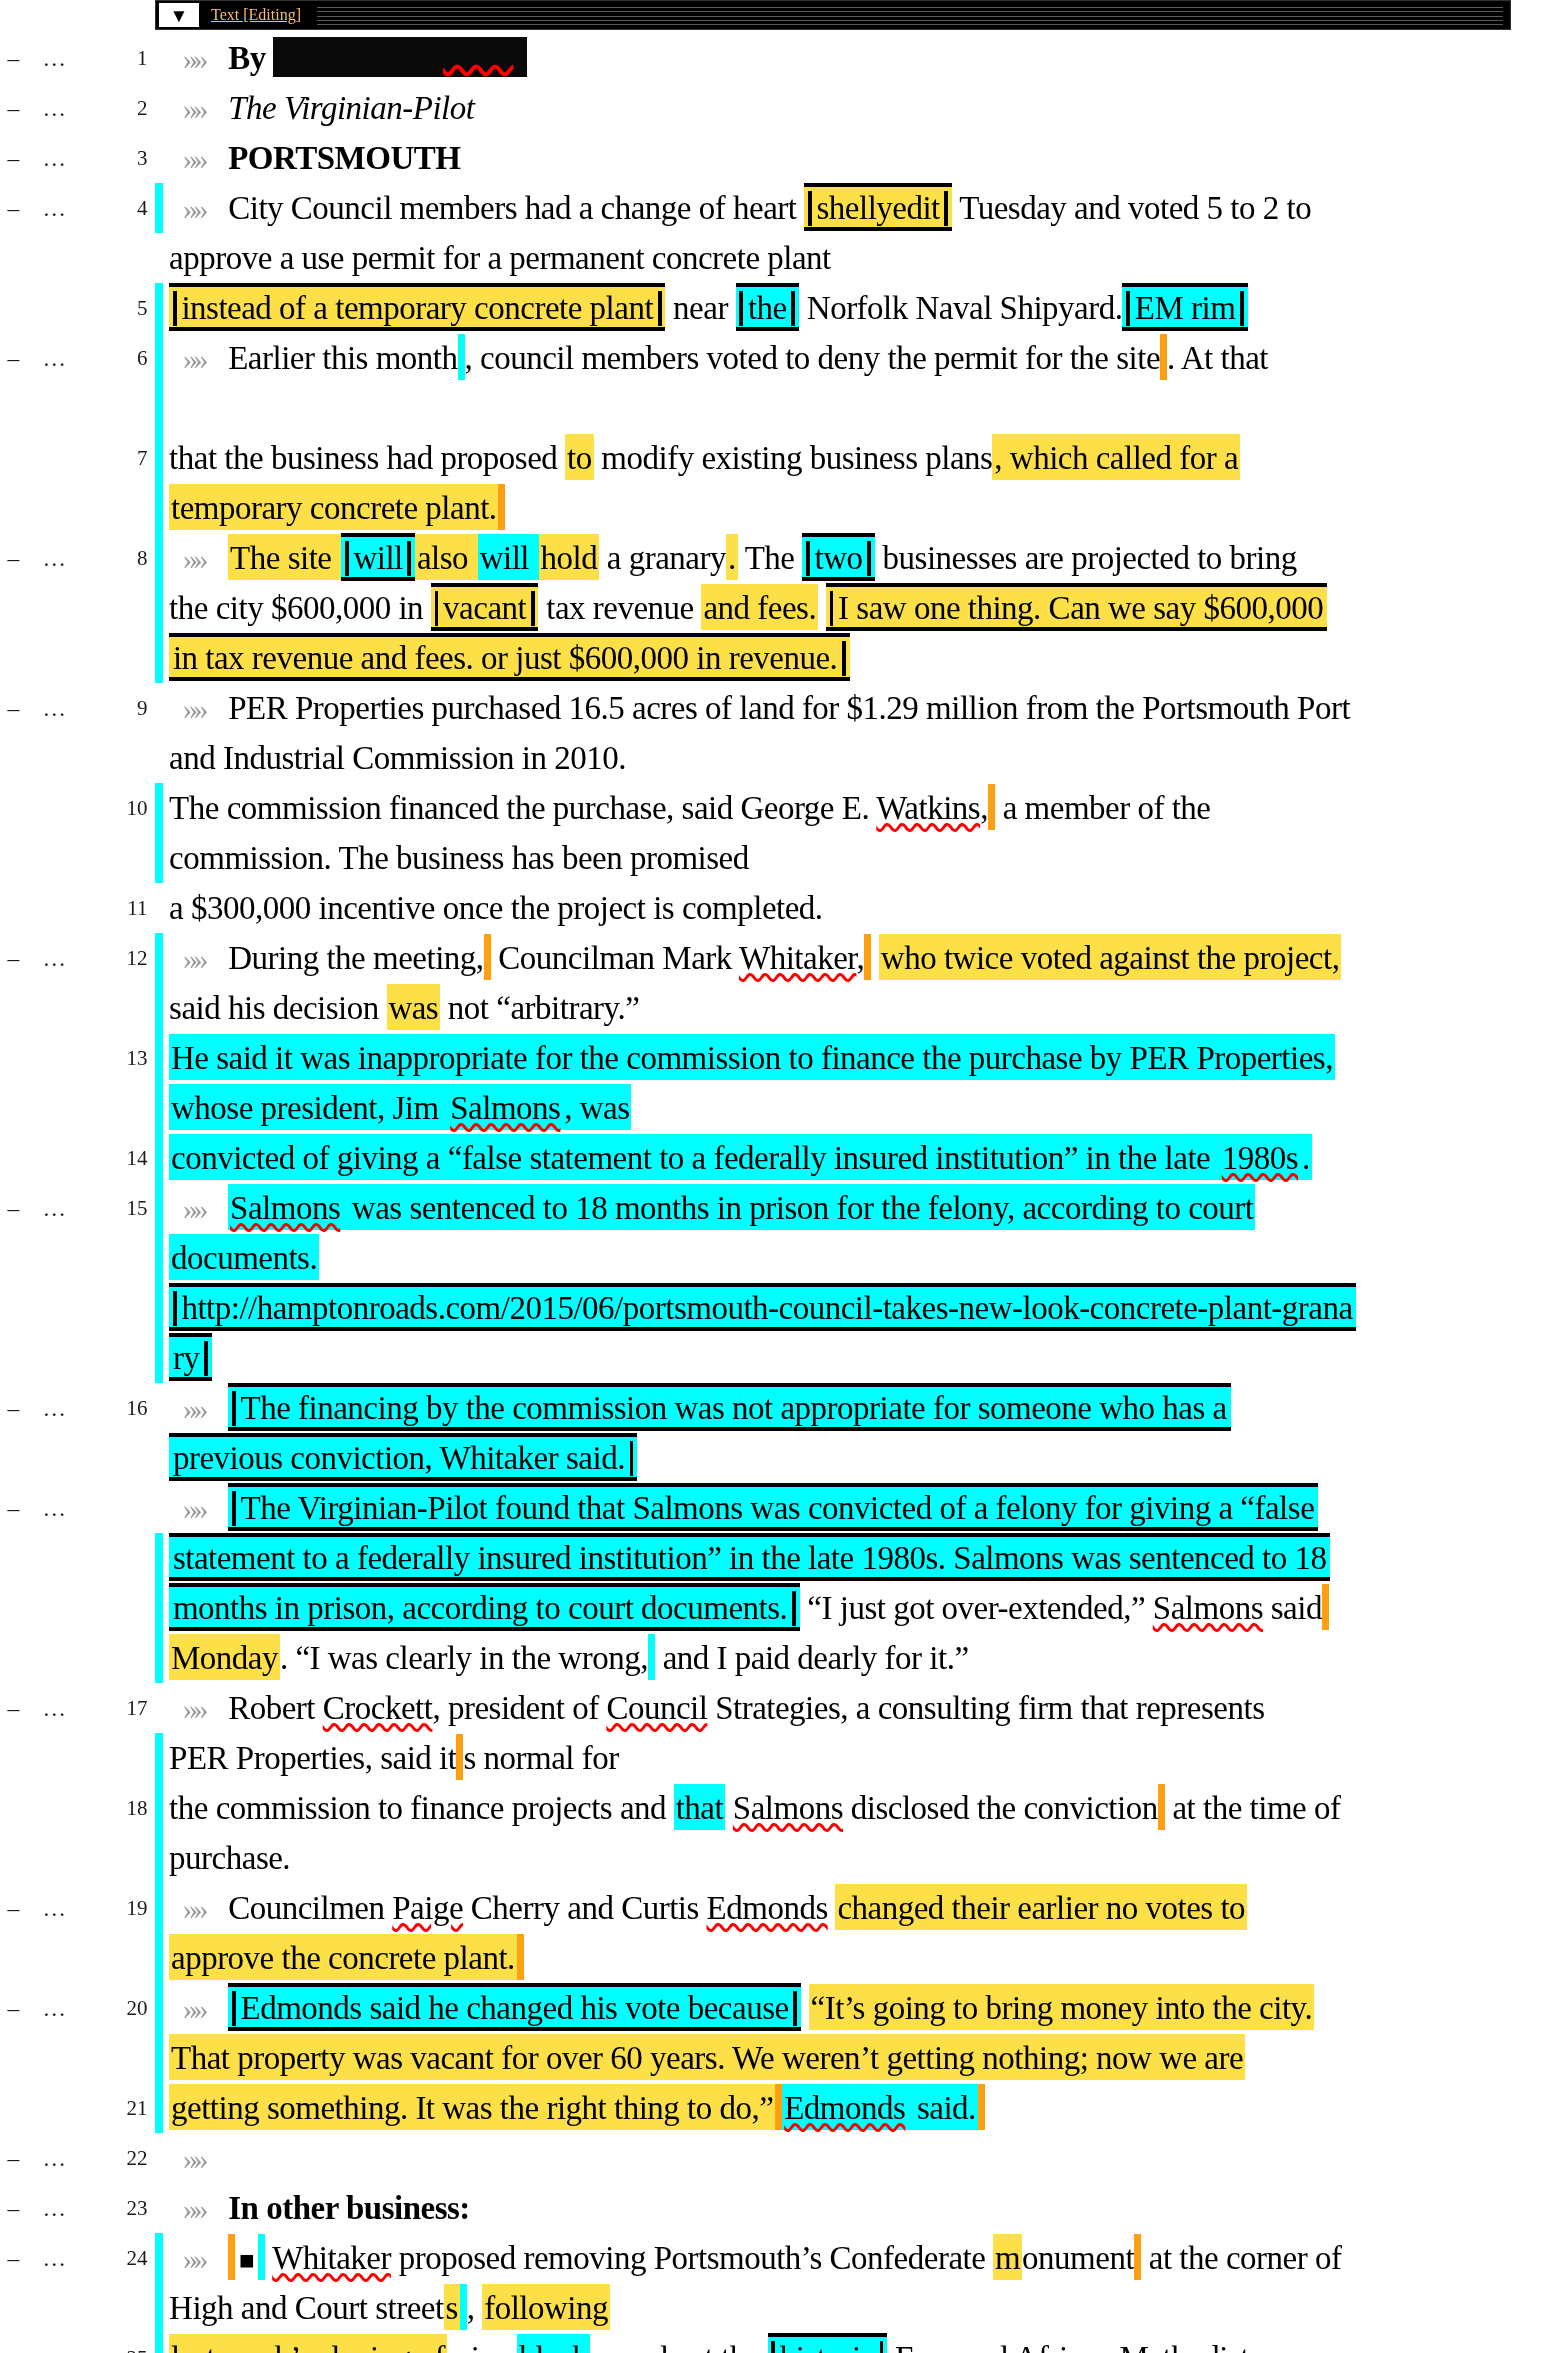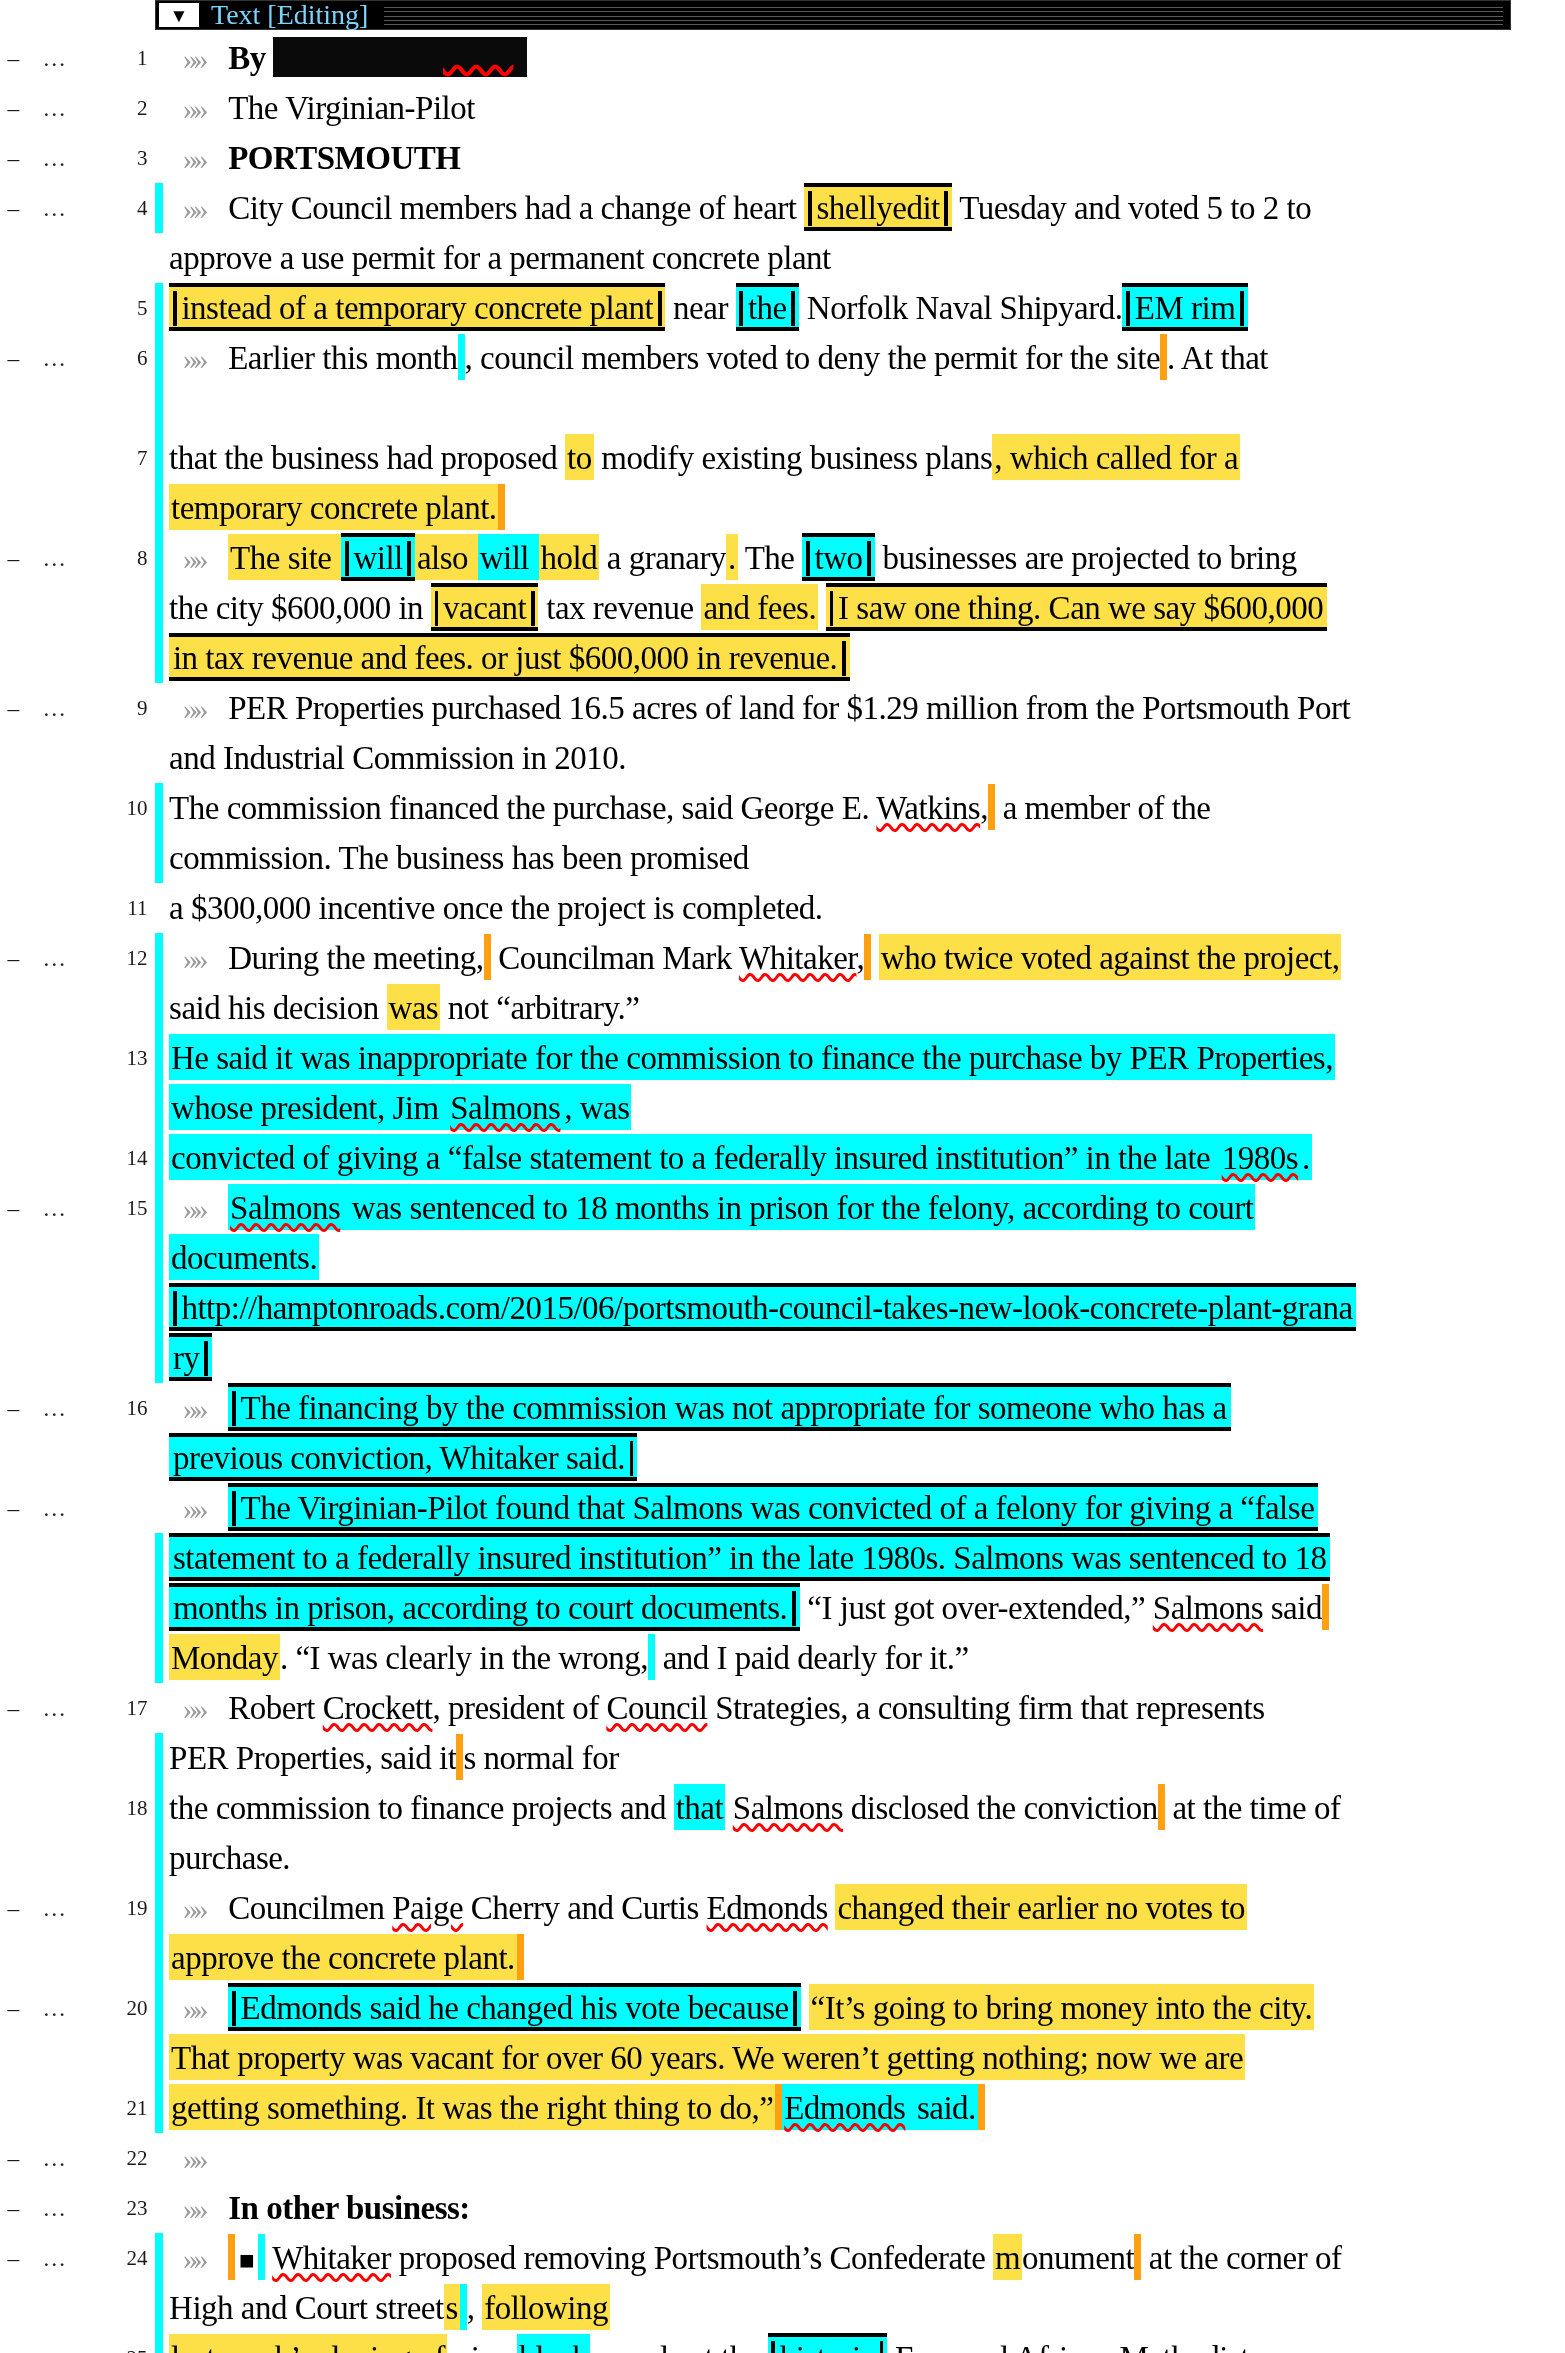--- a/index.html
+++ b/index.html
@@ -4,37 +4,37 @@
 <style>
   html,body{margin:0;padding:0;background:#fff;}
   body{width:1566px;height:2985px;position:relative;overflow:hidden;
        font-family:"Liberation Serif","DejaVu Serif",serif;}
   
   .titlebar{position:absolute;left:155px;top:0;width:1356px;height:30px;background:#000;
             display:flex;align-items:center;border:0.9px solid #333;box-sizing:border-box;}
   .tb-iconbox{width:40px;height:23.5px;background:#fff;margin-left:2.8px;display:flex;
               align-items:center;justify-content:center;flex:0 0 auto;cursor:pointer;}
   .tb-icon{color:#000;font-size:19px;line-height:1;}
-  .tb-title{color:#7dd3fc;font-size:28px;margin:0 16px 0 12.2px;white-space:nowrap;flex:0 0 auto;}
+  .tb-title{color:#fdba74;font-size:16px;margin:0 16px 0 12.2px;white-space:nowrap;flex:0 0 auto;text-decoration:underline;}
   .tb-stripes{flex:1 1 auto;height:22.6px;margin-right:6.6px;
               background:repeating-linear-gradient(to bottom,#000 0 3.3px,#5a5a5a 3.3px 4.2px);}
   
   .doc{position:absolute;left:0;top:33px;width:1566px;}
   .row{display:flex;height:50px;align-items:stretch;}
   .mcol{width:155px;flex:0 0 auto;display:flex;align-items:center;color:#1a1a1a;}
   .dash{width:35px;padding-left:7.5px;font-size:23.5px;}
   .dots{flex:1;font-size:23.5px;letter-spacing:1.9px;}
   .lnum{width:47px;text-align:right;padding-right:7.5px;font-size:21px;}
   .cbar{width:8px;flex:0 0 auto;margin-right:6.1px;}
   .cbar.on{background:#00FFFF;}
   .content{flex:1 1 auto;min-width:0;font-size:33px;line-height:50px;white-space:nowrap;
            letter-spacing:-0.5px;color:#000;}
   .pilcrow{color:#9a9a9a;font-size:30px;letter-spacing:-4.7px;margin:0 24.5px 0 14px;}
   .bd{font-weight:bold;}
-  .it{}
+  .it{font-style:italic;}
   .hl-o{background:#fde047;}
   .hl-c{background:#00FFFF;}
   .hl{padding:5.6px 1.9px 3.8px;}
   .nt{border-top:4.2px solid #000;border-bottom:4.2px solid #000;padding:2.8px 3.8px 0.9px;}
   .ns::before,.ne::after{content:"";display:inline-block;width:3.8px;height:35px;background:#000;
            vertical-align:-6.6px;}
   .ns::before{margin-right:4.7px;}
   .ne::after{margin-left:4.7px;}
   .mk{display:inline-block;width:7px;height:46px;vertical-align:-11.3px;}
   .mk-o{background:#FFA010;}

